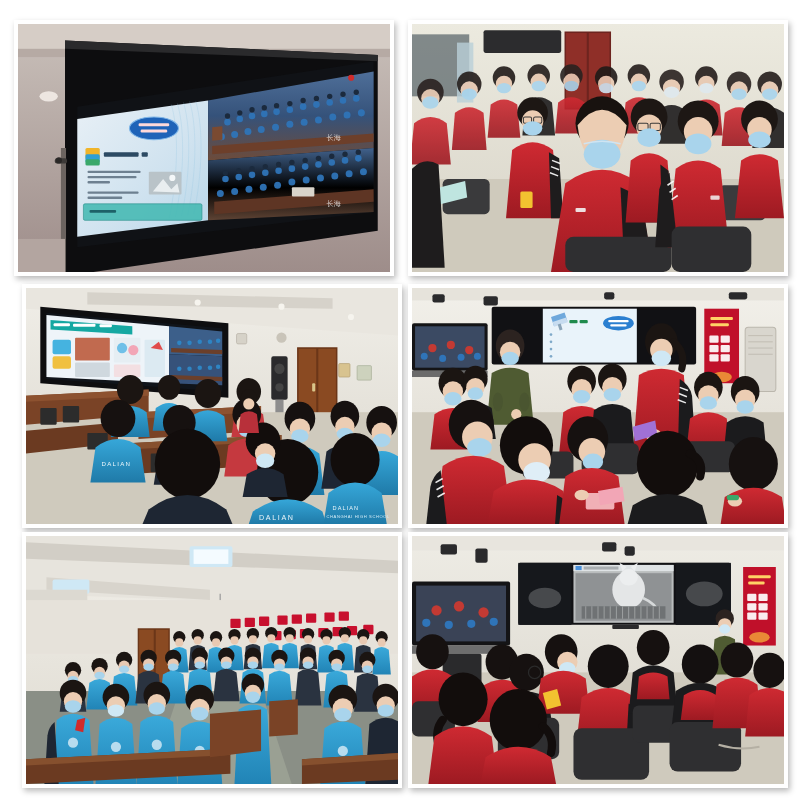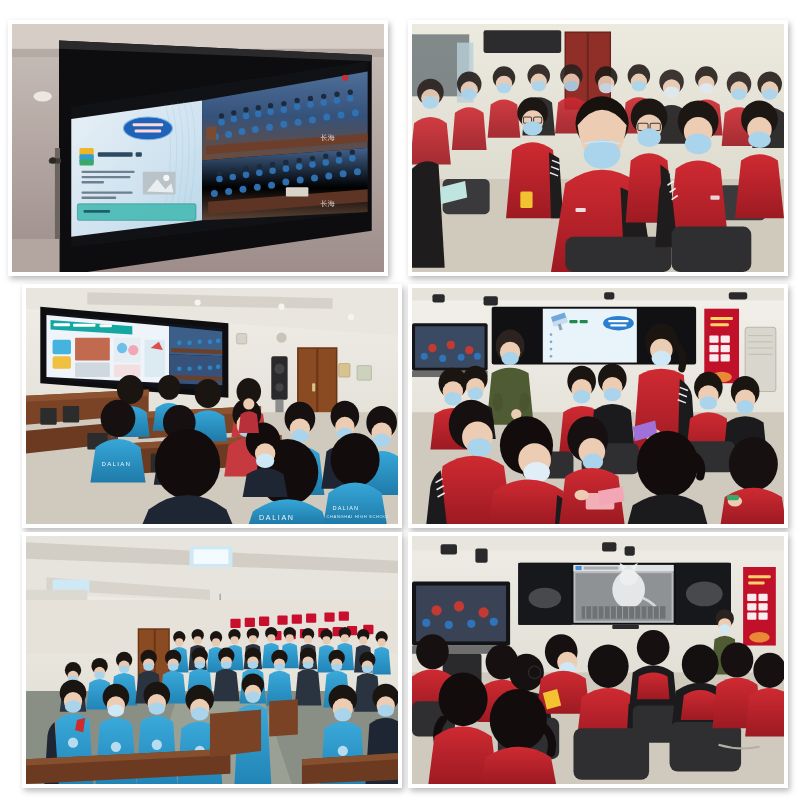--- a/index.html
+++ b/index.html
@@ -27,21 +27,21 @@
     inset: 0;
     overflow: hidden;
   }
   .photo svg { display: block; width: 100%; height: 100%; }
 </style>
 </head>
 <body>
 
 <div id="collage">
 
-  <div class="frame" style="left:8px; top:20px; width:372px; height:248px; padding:4px;">
+  <div class="frame" style="left:14px; top:20px; width:372px; height:248px; padding:4px;">
     <div class="photo" style="left:4px; top:4px; right:4px; bottom:4px;">
       <svg viewBox="0 0 364 240" preserveAspectRatio="none">
         <defs>
           <linearGradient id="p1wall" x1="0" y1="0" x2="0" y2="1">
             <stop offset="0" stop-color="#c9c0ba"></stop>
               <stop offset="1" stop-color="#9e8d8a"></stop>
           </linearGradient>
           <linearGradient id="p1slide" x1="0" y1="0" x2="1" y2="1">
             <stop offset="0" stop-color="#e8f0f6"></stop>
               <stop offset="0.6" stop-color="#cfe2ef"></stop>

